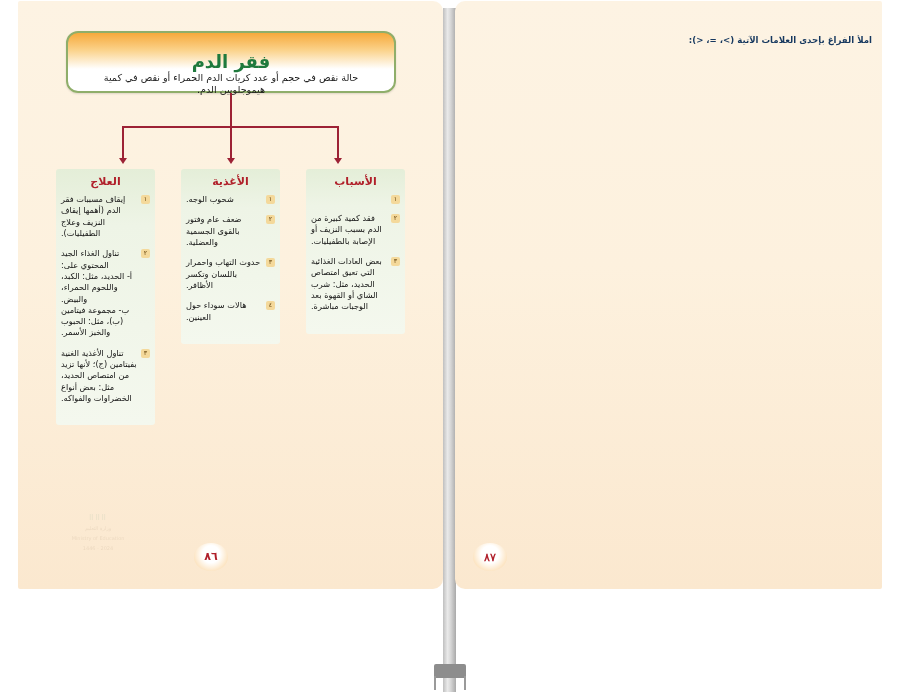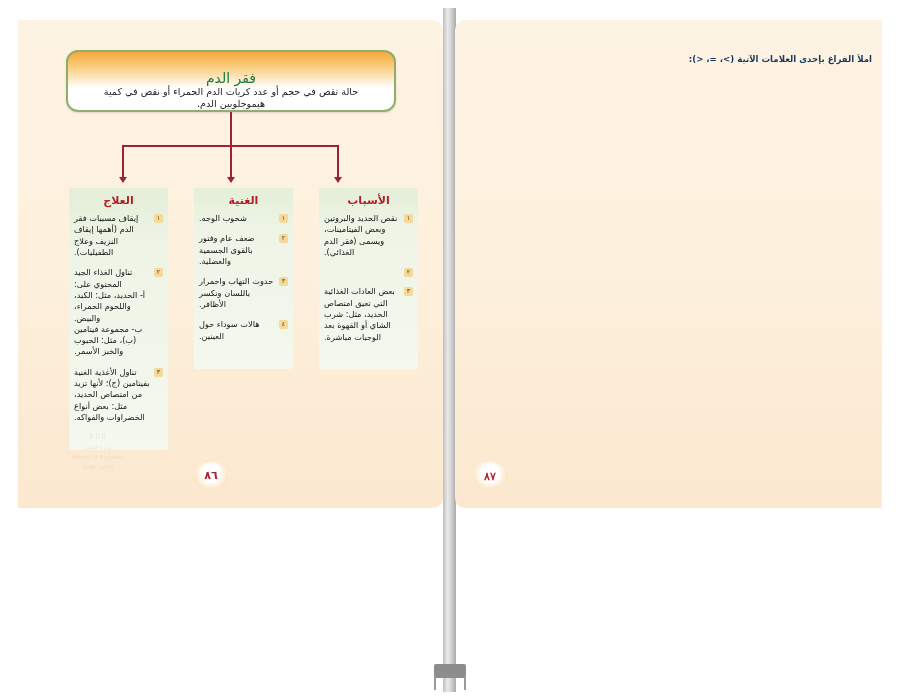--- a/index.html
+++ b/index.html
@@ -10,21 +10,21 @@
     overflow: hidden;
   }
   #spread {
     position: relative;
     width: 900px; height: 700px;
     background: #ffffff;
   }
   
   .page {
     position: absolute;
-    top: 20px; height: 488px;
+    top: 1px; height: 588px;
     background: linear-gradient(180deg,#fdf3e3 0%, #fdf1de 45%, #fbe8cf 100%);
     overflow: hidden;
   }
   .page-left  { left: 18px;  width: 425px; border-radius: 2px 10px 10px 2px; }
   .page-right { left: 455px; width: 427px; border-radius: 10px 2px 2px 10px; }
   .gutter {
     position: absolute; left: 443px; top: 8px;
     width: 13px; height: 684px;
     background: linear-gradient(90deg,#bfbfbf,#e9e9e9 35%,#d6d6d6 60%,#a9a9a9);
   }
@@ -43,43 +43,42 @@
     position: absolute; left: 48px; top: 30px;
     width: 330px; height: 62px;
     border: 2px solid #8fae6a; border-radius: 12px;
     background: linear-gradient(180deg,#f6a93b 0%, #fbd38c 30%, #ffffff 62%, #ffffff 100%);
     box-shadow: 0 1px 2px rgba(0,0,0,.12);
     box-sizing: border-box;
     text-align: center;
   }
   .title-card .t-head {
     margin-top: 18px;
-    color: #1f7a3d; font-weight: normal; font-size: 14px;
+    color: #1f7a3d; font-weight: bold; font-size: 18px;
   }
   .title-card .t-body {
     padding: 0 16px;
     color: #1a1a1a; font-size: 9.6px; line-height: 1.2;
   }
 
   .connector { position: absolute; background: #9d2235; }
   .arrow-head {
     position: absolute; width: 0; height: 0;
     border-left: 4px solid transparent;
     border-right: 4px solid transparent;
     border-top: 6px solid #9d2235;
   }
 
   .col {
     position: absolute; top: 168px;
     width: 99px;
     background: linear-gradient(180deg,#e4eed8 0%, #eef4e6 22%, #f4f8ee 100%);
     border-radius: 3px;
     box-sizing: border-box;
-    padding: 6px 5px 18px;
-    margin-left: 13px;
+    padding: 6px 5px 12px;
   }
   .col-head {
     text-align: center; color: #b01f29;
     font-weight: bold; font-size: 11px;
     padding-bottom: 6px;
   }
   .col-body { font-size: 8.2px; line-height: 1.38; color: #141414; }
   .item { display: flex; gap: 3px; margin-bottom: 9px; align-items: flex-start; }
   .num {
     flex: 0 0 auto; margin-top: 1px;
@@ -132,33 +131,33 @@
     <div class="connector" style="left:319px; top:125px; width:1.6px; height:33px;"></div>
     <div class="arrow-head" style="left:101px; top:157px;"></div>
     <div class="arrow-head" style="left:209px; top:157px;"></div>
     <div class="arrow-head" style="left:316px; top:157px;"></div>
 
     <div class="col" id="col-causes" style="left:288px;">
         <div class="col-head">الأسباب</div>
         <div class="col-body">
           <div class="item">
             <span class="num">١</span>
-            <span class="item-txt">نقص الحديد والبروتين وبعض الفيتامينات، ويسمى (فقر الدم الغذائي).</span>
           </div>
           <div class="item">
             <span class="num">٢</span>
+            <span class="item-txt">فقد كمية كبيرة من الدم بسبب النزيف أو الإصابة بالطفيليات.</span>
           </div>
           <div class="item">
             <span class="num">٣</span>
             <span class="item-txt">بعض العادات الغذائية التي تعيق امتصاص الحديد، مثل: شرب الشاي أو القهوة بعد الوجبات مباشرة.</span>
           </div>
         </div>
       </div>
     <div class="col" id="col-symptoms" style="left:163px;">
-        <div class="col-head">الغنية</div>
+        <div class="col-head">الأغذية</div>
         <div class="col-body">
           <div class="item">
             <span class="num">١</span>
             <span class="item-txt">شحوب الوجه.</span>
           </div>
           <div class="item">
             <span class="num">٢</span>
             <span class="item-txt">ضعف عام وفتور بالقوى الجسمية والعضلية.</span>
           </div>
           <div class="item">

